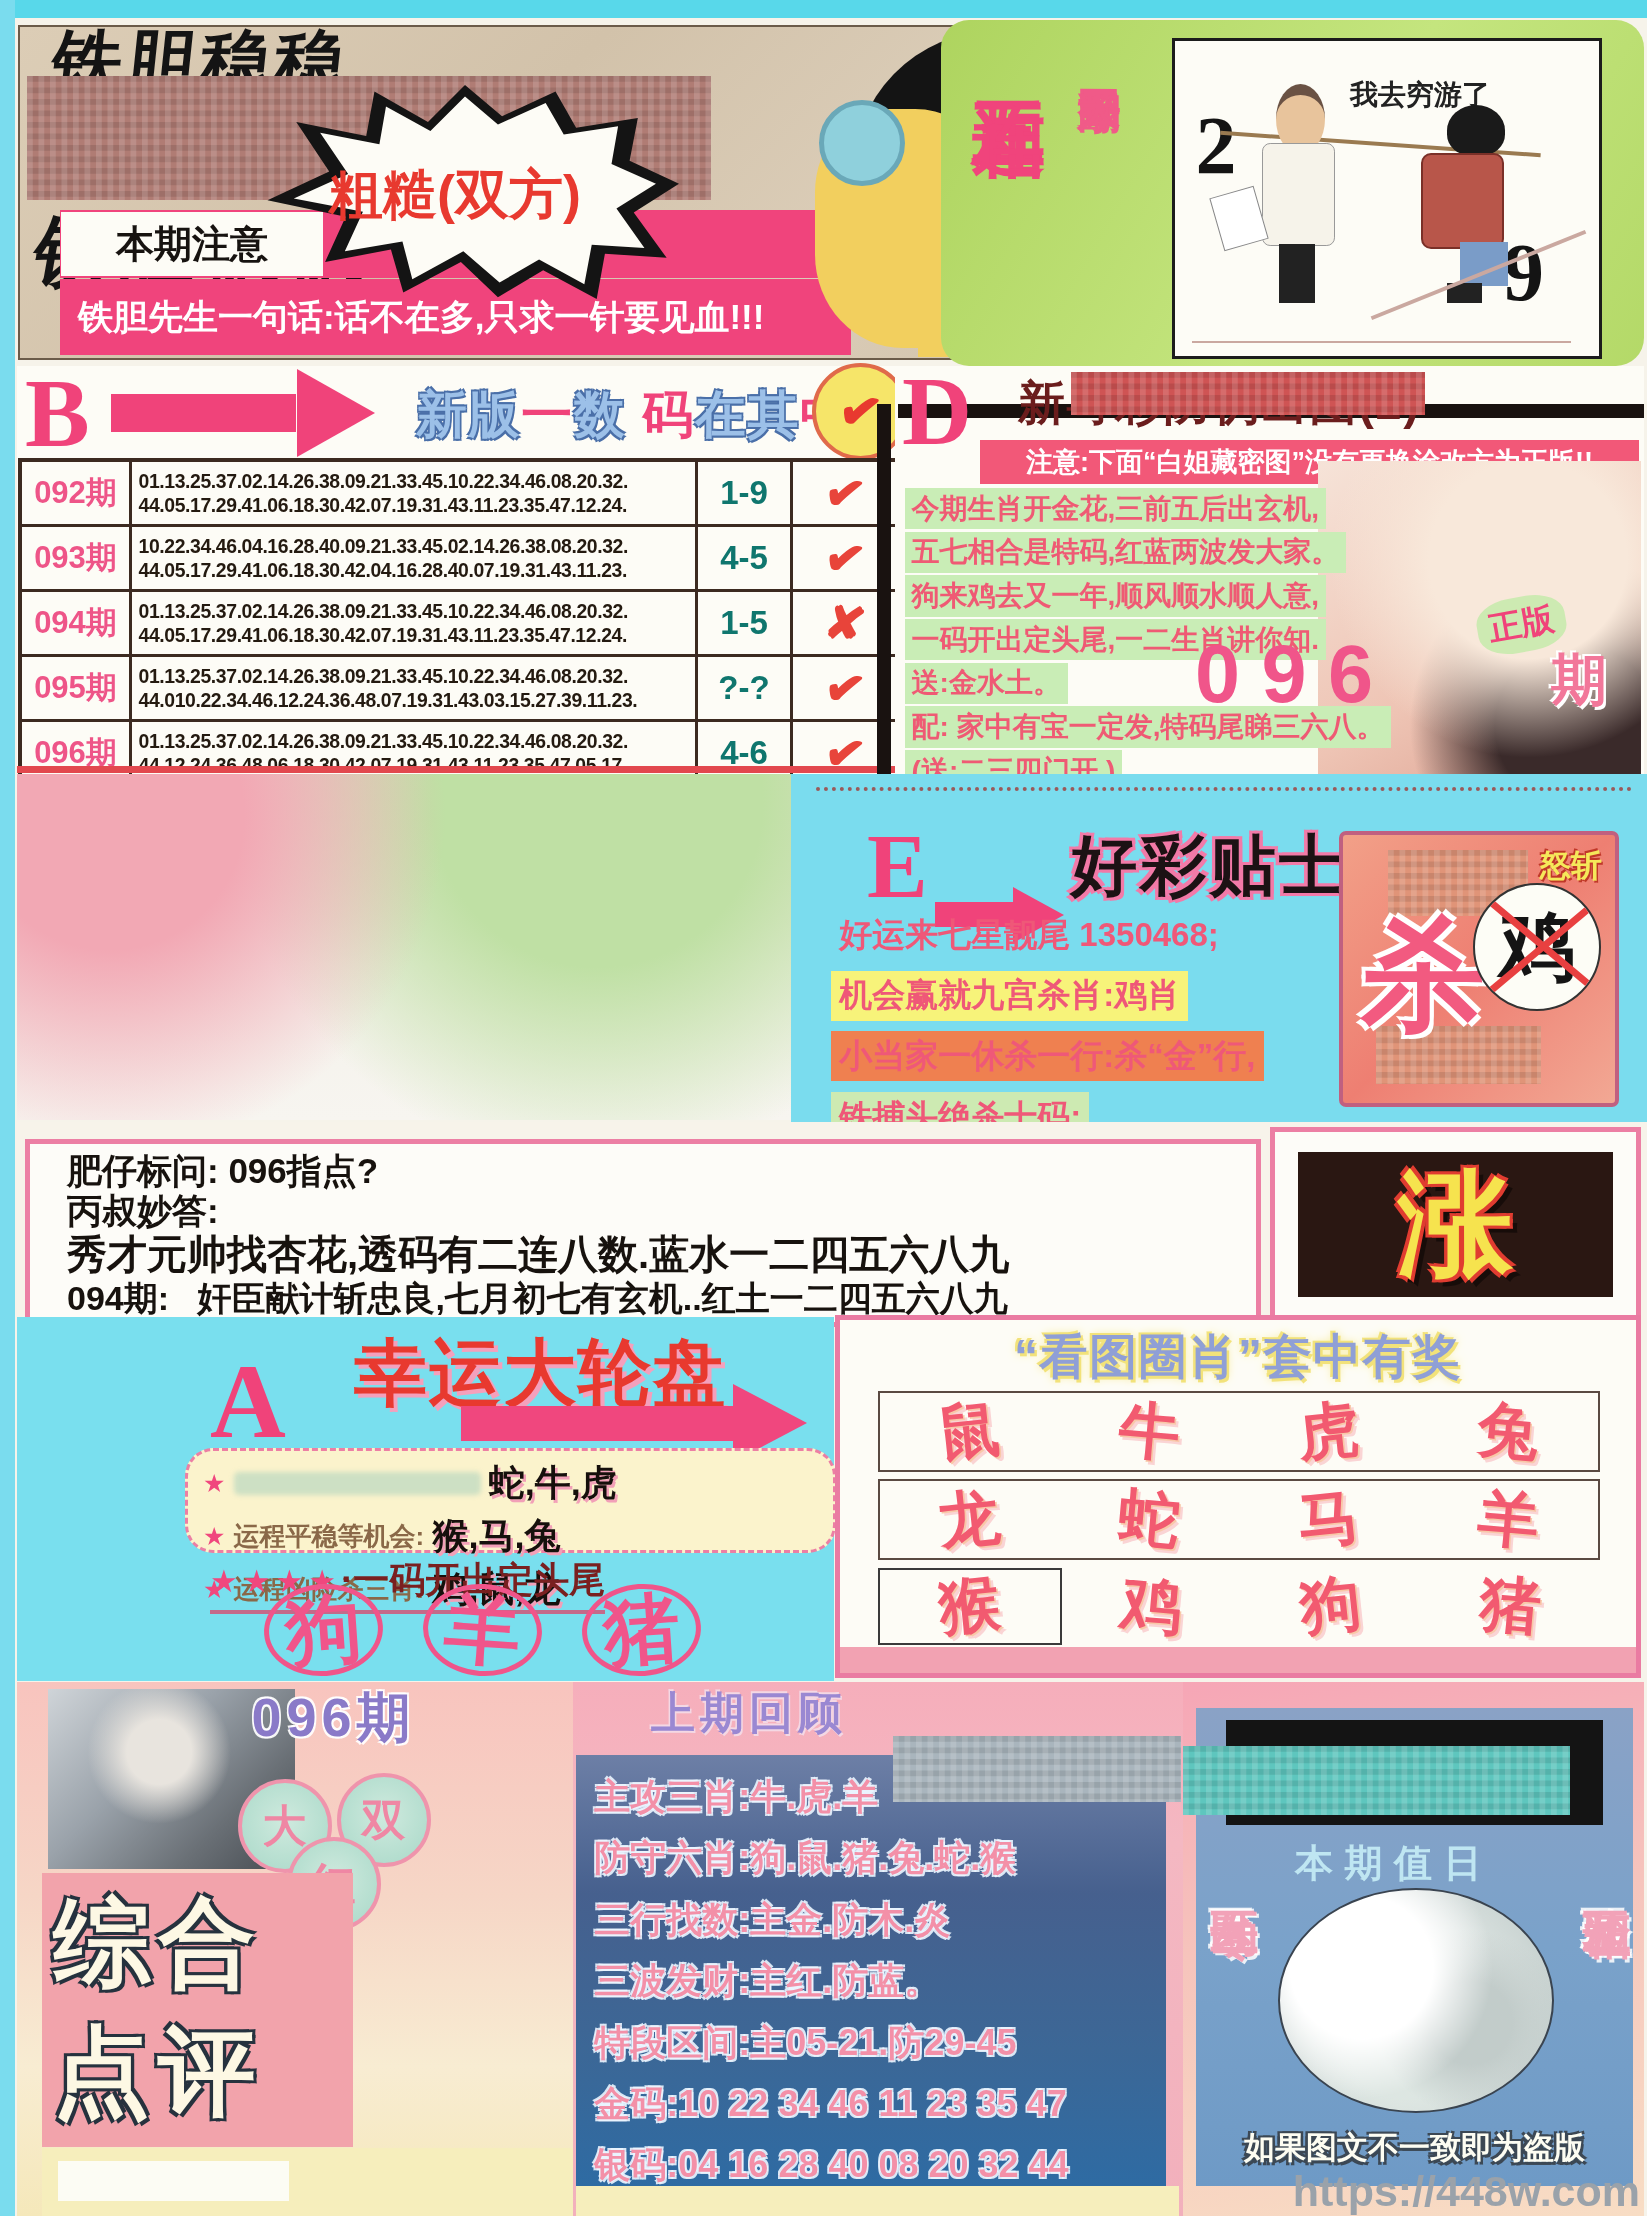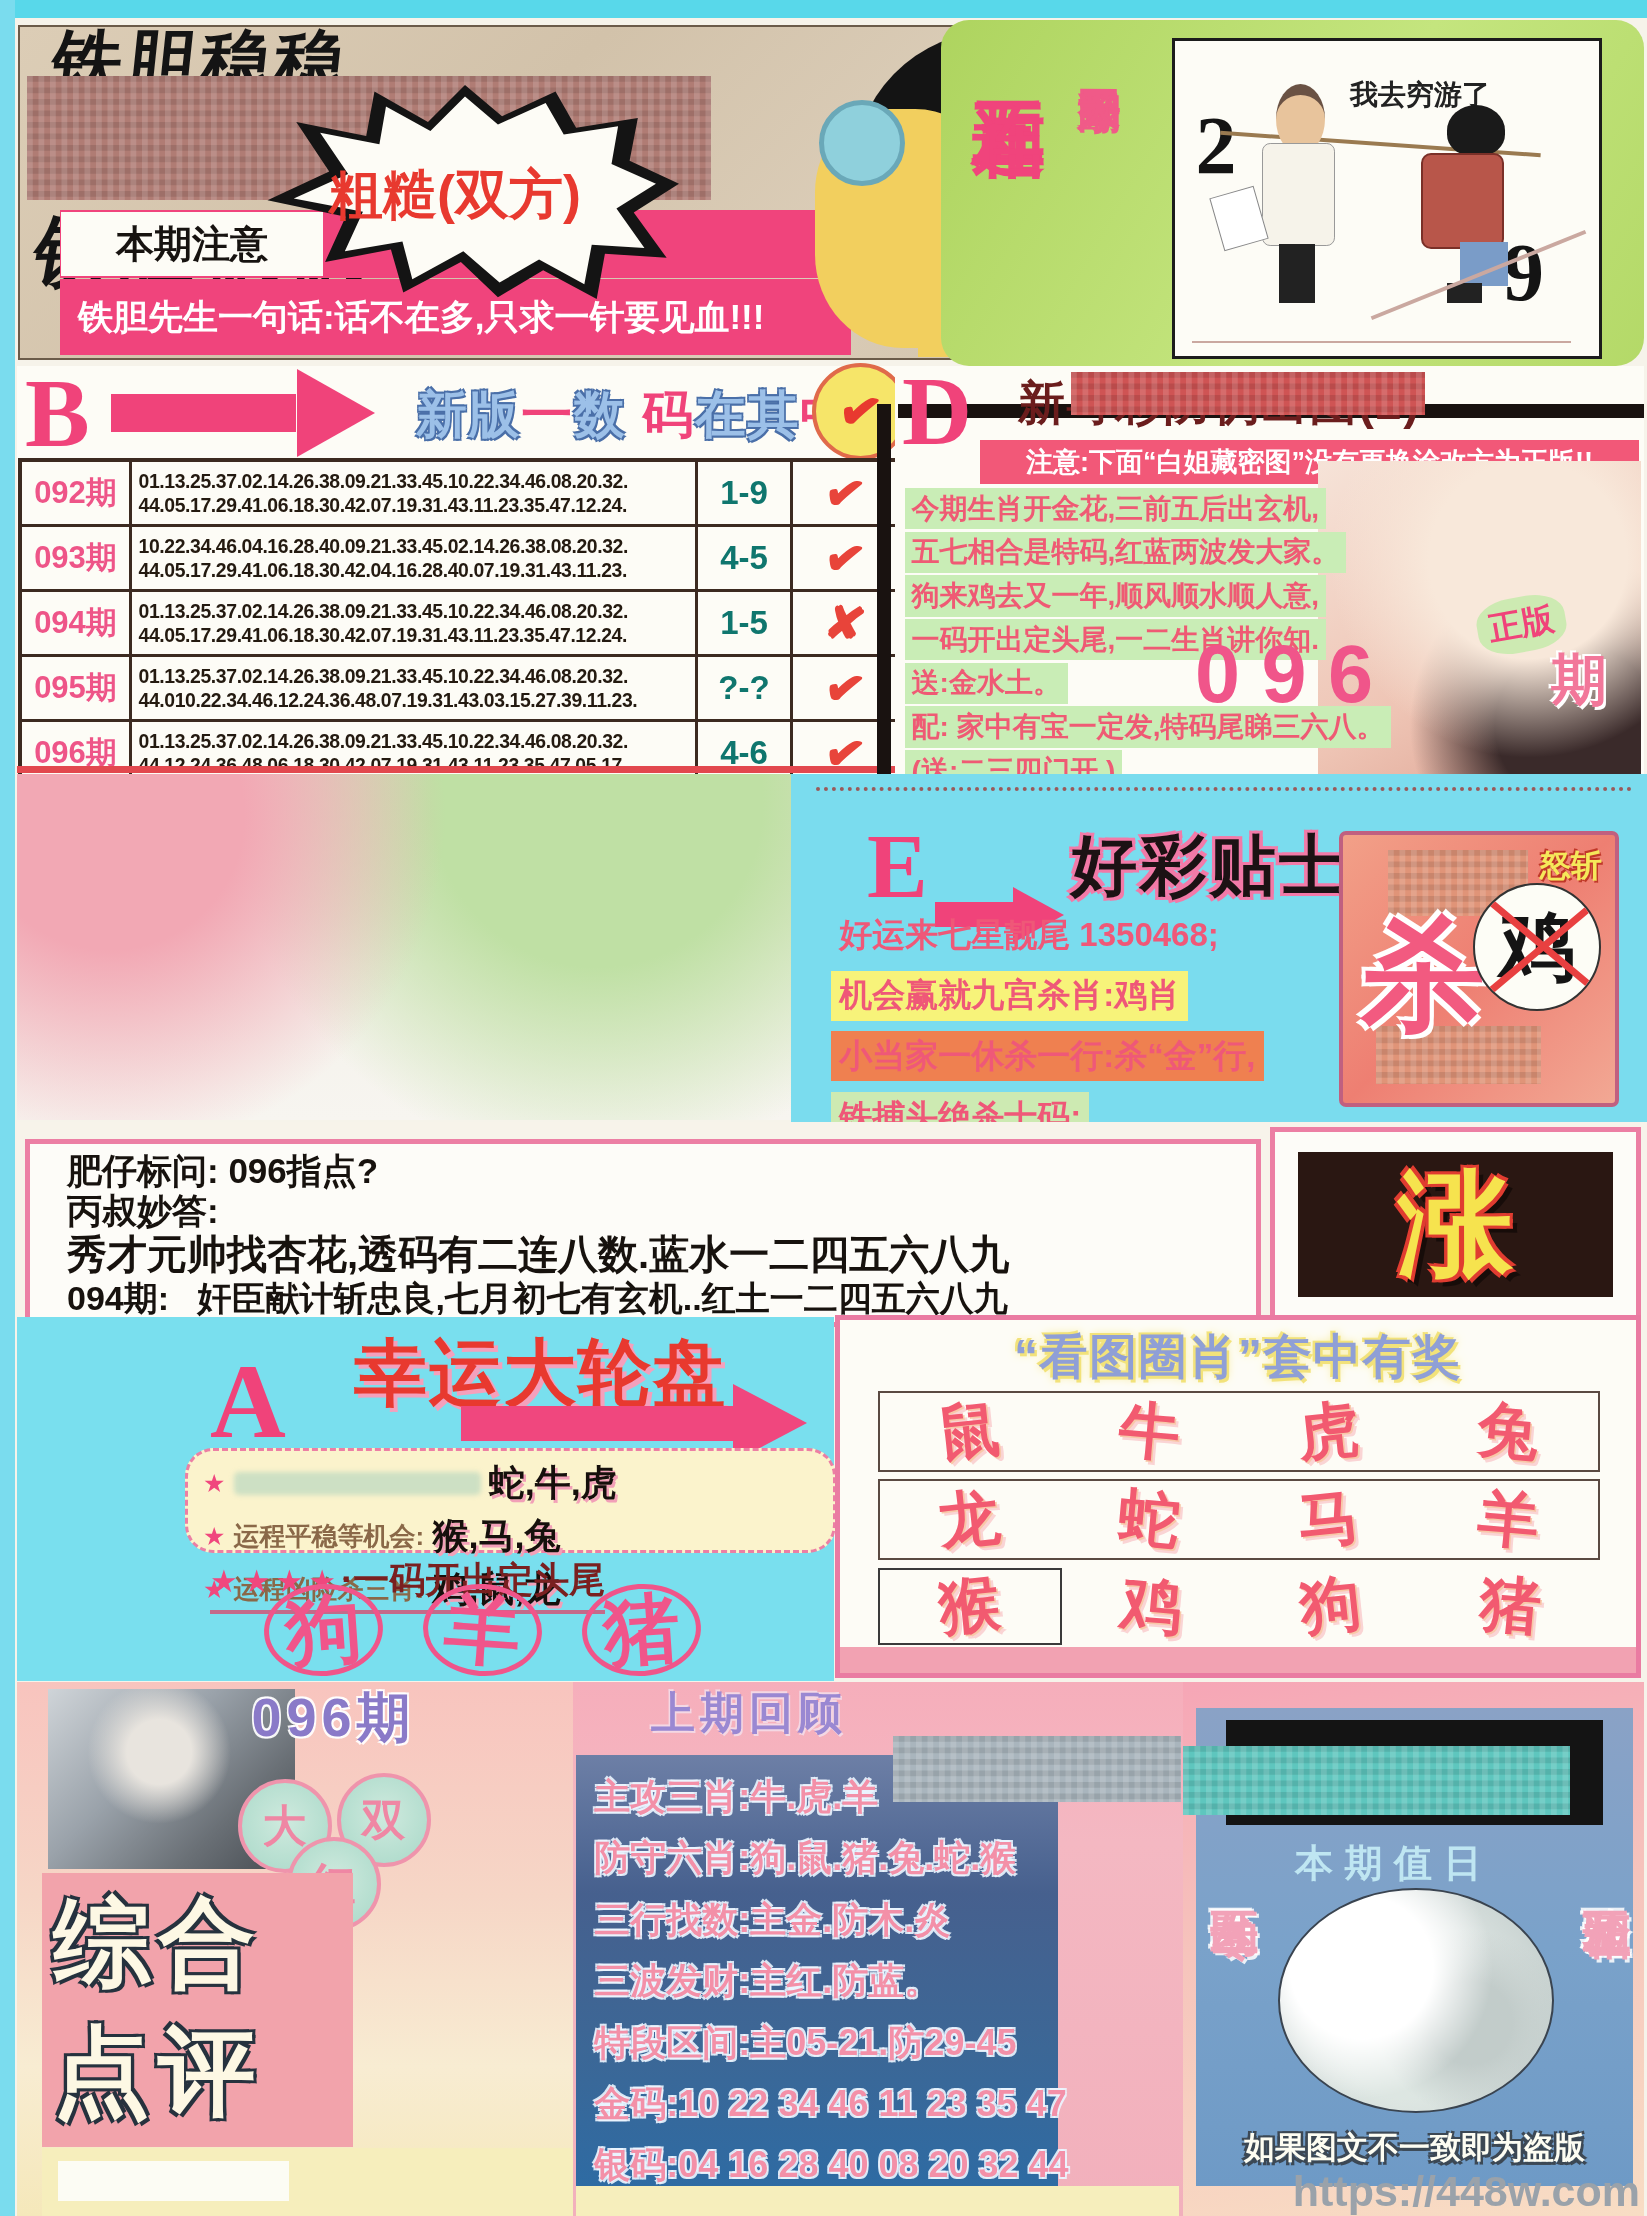--- a/index.html
+++ b/index.html
@@ -125,21 +125,21 @@
              font-size:44px;font-weight:900;color:#ef87a4;}
   .bl-circle:nth-child(1){left:221px;top:97px;}
   .bl-circle:nth-child(2){left:320px;top:91px;}
   .bl-circle:nth-child(3){left:270px;top:155px;}
   .bl-block{left:25px;top:191px;width:311px;height:274px;background:#f2a3ab;padding:5px 0 0 11.5px;box-sizing:border-box;}
   .bl-block div{font-size:97px;font-weight:900;color:#fdf8e4;line-height:129px;letter-spacing:8.2px;}
 
   
   .bm{left:573px;top:1682px;width:610px;height:534px;background:linear-gradient(180deg,#f6aebb,#f4b8c2 30%,#f2b0bc);}
   .bm-header{font-size:44px;font-weight:900;color:#9a88d2;text-shadow:-1.6px -1.6px 0 #f4d8e4,1.6px 1.6px 0 #f4d8e4;letter-spacing:5px;}
-  .bm-inner{left:3.3px;top:73px;width:482px;height:432px;box-sizing:border-box;padding:18px 0 0 18px;
+  .bm-inner{left:3.3px;top:73px;width:590px;height:432px;box-sizing:border-box;padding:18px 0 0 18px;
             background:linear-gradient(180deg,#6d7fa6,#46608e 32%,#3c6796 68%,#2e6ba3);}
   .bm-line{font-size:36px;font-weight:900;color:#f390a8;margin-bottom:12.4px;white-space:nowrap;
            text-shadow:-1.6px -1.6px 0 rgba(235,245,255,.9),1.6px -1.6px 0 rgba(235,245,255,.9),-1.6px 1.6px 0 rgba(235,245,255,.9),1.6px 1.6px 0 rgba(235,245,255,.9);}
   .ystrip{background:#f6eebc;}
 
   
   .br{left:1183px;top:1682px;width:461px;height:534px;background:linear-gradient(170deg,#f6a6b6,#f6c4bc 45%,#f8ddc4);}
   .br-inner{left:13px;top:26px;width:437px;height:478px;background:linear-gradient(180deg,#8aa2c6,#7aa2ca 50%,#6e9ac6);}
   .br-duty{font-size:38px;font-weight:900;color:#bfe6f2;letter-spacing:11.5px;}
   .br-vert{writing-mode:vertical-rl;text-orientation:upright;font-size:48px;font-weight:900;color:#f2a2b8;

